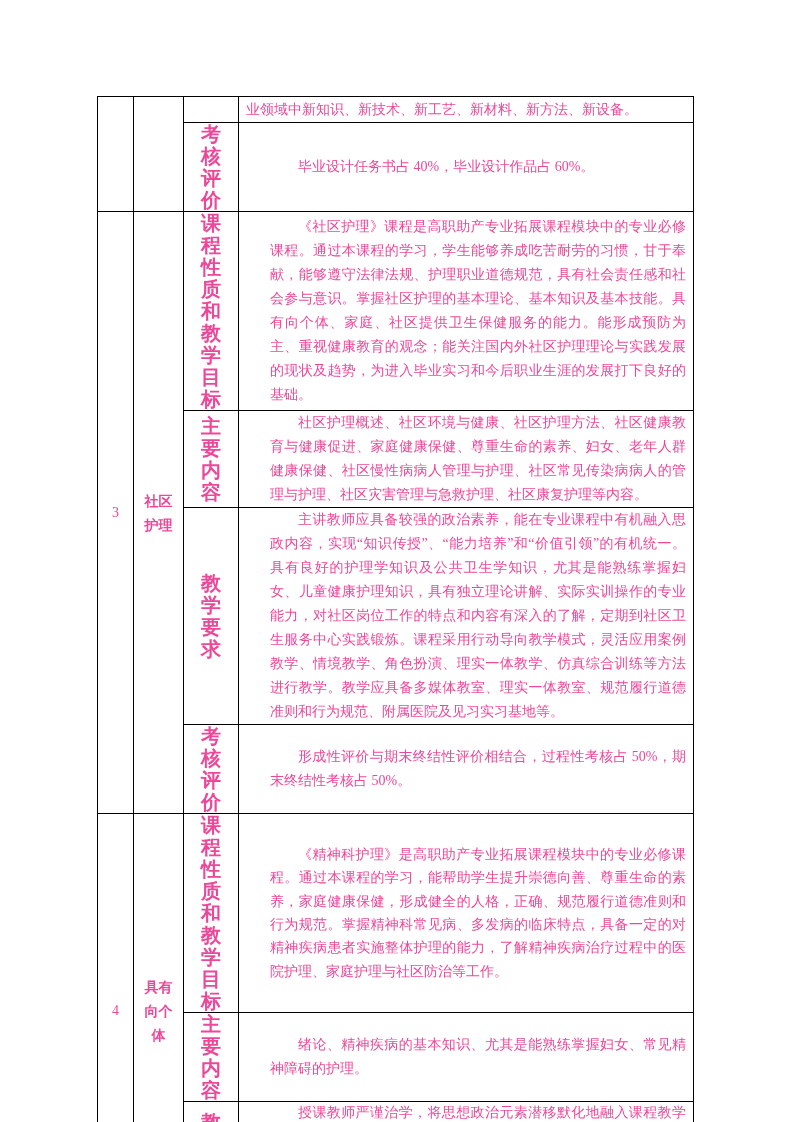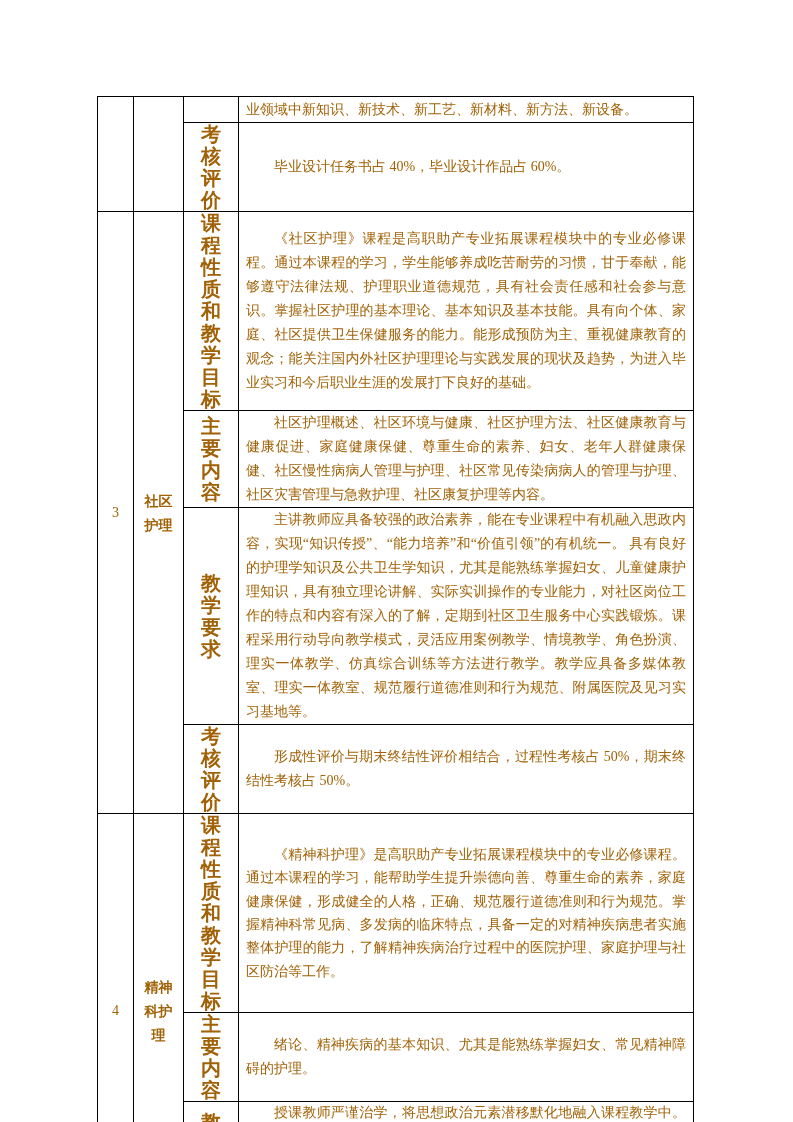--- a/index.html
+++ b/index.html
@@ -1,21 +1,21 @@
 <!DOCTYPE html>
 <html><head>
 <meta charset="utf-8">
 <style>
   html,body{margin:0;padding:0;background:#ffffff;}
   .page{
     position:relative;
     width:793px;height:1122px;
     background:#ffffff;
     font-family:"Liberation Serif","DejaVu Serif",serif;
-    color:#a16207;
+    color:#ec4899;
     overflow:hidden;
   }
   table.doc-table{
     position:absolute;left:97px;top:96px;
     width:596px;
     border-collapse:collapse;
     table-layout:fixed;
   }
   td{
     border:1px solid #000;
@@ -48,21 +48,21 @@
     word-break:break-all;
   }
   
   .txt{
     font-size:14px;
     line-height:24px;
     text-align:justify;
     padding:0 7px;
     font-family:"Liberation Serif","DejaVu Serif",serif;
   }
-  .ind{text-indent:2em;}
+  .ind{text-indent:2em;margin-left:24px;}
   .lh23{line-height:23.4px;}
   .lh21{line-height:21.4px;}
   .clip{max-height:106px;overflow:hidden;}
   .page-number{
     position:absolute;
     top:1028px;left:0;width:100%;
     text-align:center;
     font-size:13px;
     font-family:"Liberation Serif","DejaVu Serif",serif;
   }
@@ -131,21 +131,21 @@
         <div class="label-inner">考核评价</div>
       </td>
       <td>
         <div class="txt ind">形成性评价与期末终结性评价相结合，过程性考核占 50%，期末终结性考核占 50%。</div>
       </td>
     </tr>
 
     <tr style="height:141px">
       <td rowspan="3" class="c-no">4</td>
       <td rowspan="3">
-        <div class="name-inner">精神科护理</div>
+        <div class="name-inner">具有向个体</div>
       </td>
       <td>
         <div class="label-inner">课程性质和教学目标</div>
       </td>
       <td>
         <div class="txt ind lh23">《精神科护理》是高职助产专业拓展课程模块中的专业必修课程。通过本课程的学习，能帮助学生提升崇德向善、尊重生命的素养，家庭健康保健，形成健全的人格，正确、规范履行道德准则和行为规范。掌握精神科常见病、多发病的临床特点，具备一定的对精神疾病患者实施整体护理的能力，了解精神疾病治疗过程中的医院护理、家庭护理与社区防治等工作。</div>
       </td>
     </tr>
     <tr style="height:59px">
       <td>

